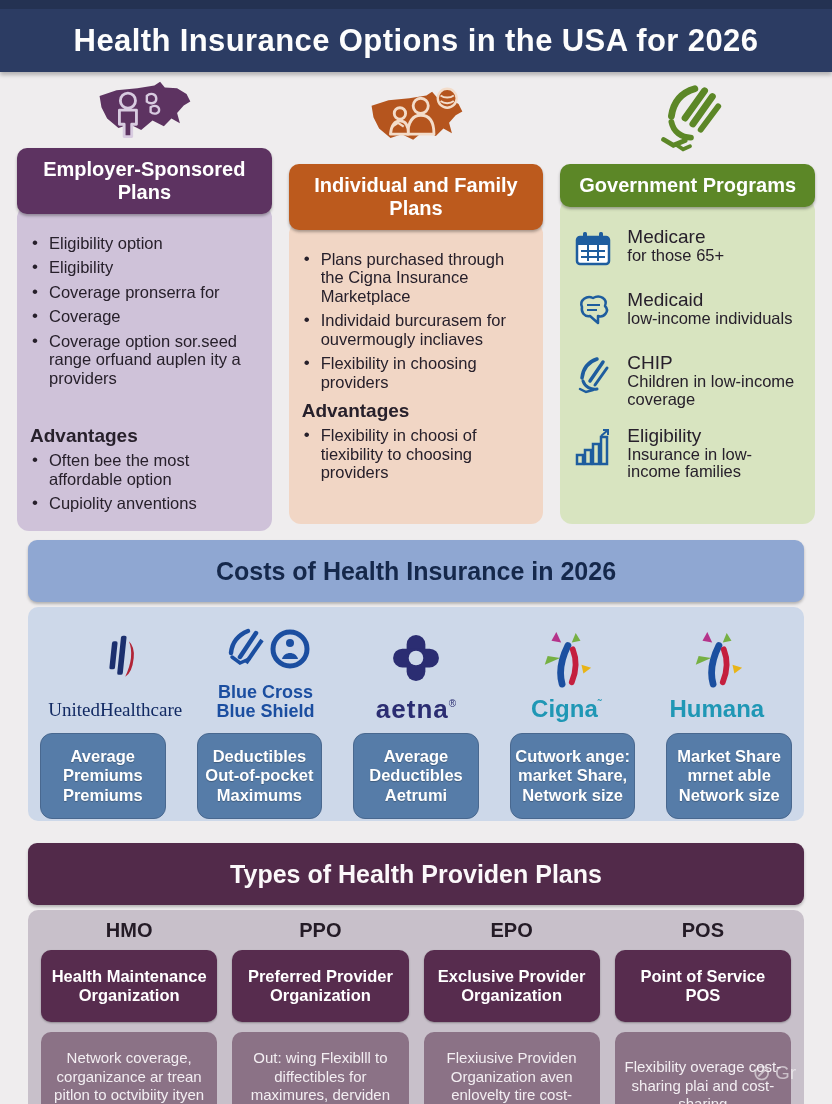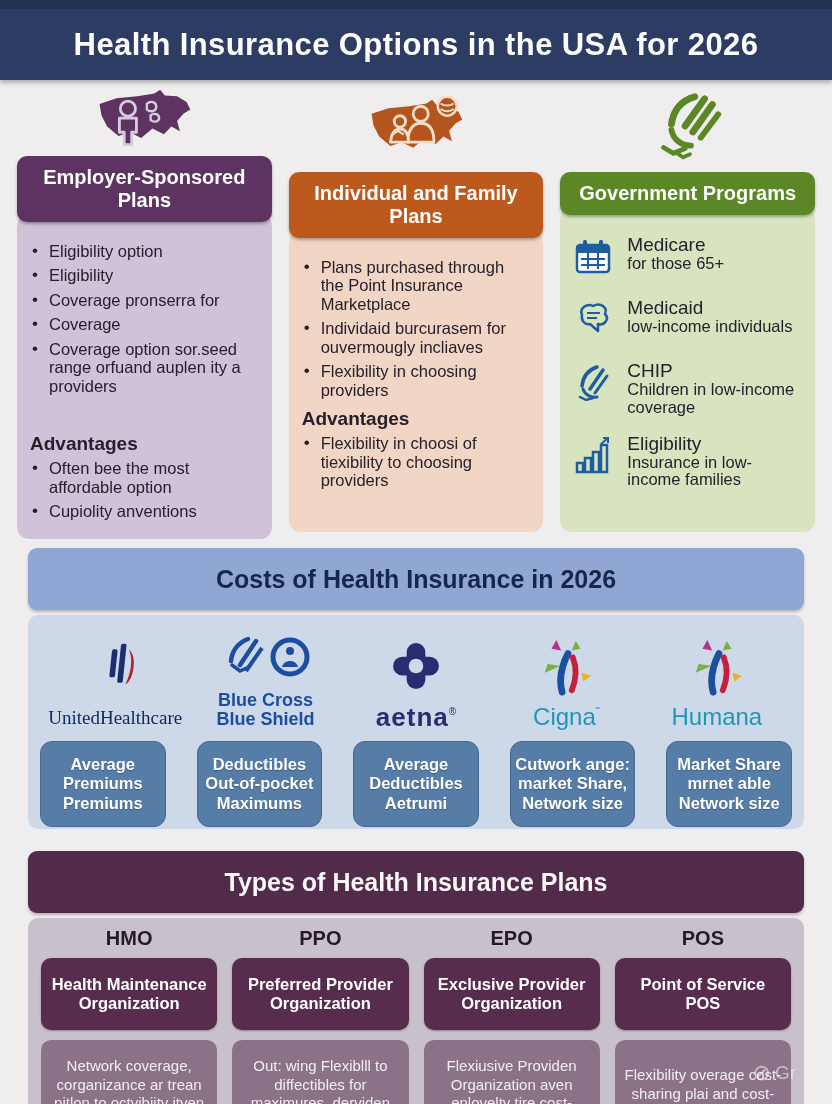--- a/index.html
+++ b/index.html
@@ -3,21 +3,21 @@
 <meta charset="utf-8">
 <style>
   * { margin:0; padding:0; box-sizing:border-box; }
   html,body { width:832px; }
   body {
     height:1104px; background:#efedee; overflow:hidden; position:relative;
     font-family:"Liberation Sans", sans-serif; color:#27202b;
   }
   
   .titlebar {
-    height:80px; background:#2c3c63; border-top:9px solid #243252;
+    height:72px; background:#2c3c63; border-top:9px solid #243252;
     display:flex; align-items:center; justify-content:center;
     box-shadow:0 3px 4px rgba(0,0,0,.25);
   }
   .titlebar h1 { color:#fdfdfd; font-size:31px; letter-spacing:.4px; font-weight:700; }
 
   
   .top-columns { display:flex; gap:17px; padding:4px 17px 0; height:452px; }
   .col { flex:1; display:flex; flex-direction:column; }
   .col-icon { height:88px; display:flex; align-items:center; justify-content:center; }
   .col-header {
@@ -55,21 +55,21 @@
   .costs-panel { background:#cdd8e9; border-radius:10px; margin-top:5px; padding:12px 12px 2px; }
   .logos-row { display:flex; }
   .logo-cell { flex:1; display:flex; flex-direction:column; align-items:center; justify-content:flex-end; height:102px; }
   .logo-art { flex:1; display:flex; align-items:center; justify-content:center; }
   .uhc-name { font-family:"Liberation Serif", serif; color:#122a63; font-size:19px; }
   .bcbs-name { color:#1b4ea0; font-weight:700; font-size:18px; line-height:1.05; text-align:center; white-space:pre-line; }
   .aetna-line { display:flex; align-items:flex-start; }
   .aetna-name { color:#2b2d72; font-weight:700; font-size:26px; letter-spacing:1px; line-height:.9; }
   .logo-mark { font-size:10px; color:#2b2d72; }
   .cigna-line { display:flex; align-items:flex-start; }
-  .teal-name { color:#1f97b5; font-weight:400; font-size:24px; line-height:.95; }
+  .teal-name { color:#1f97b5; font-weight:700; font-size:24px; line-height:.95; }
   .cigna-mark { font-size:12px; color:#1f97b5; }
   .boxes-row { display:flex; gap:31px; margin-top:12px; }
   .cost-box {
     flex:1; background:#567ca8; border:1px solid #49688f; border-radius:12px;
     color:#fff; font-weight:700; font-size:16.5px; line-height:1.18; text-align:center;
     display:flex; align-items:center; justify-content:center; white-space:pre-line;
     min-height:86px; padding:8px 4px; text-shadow:0 1px 1px rgba(0,0,0,.25);
   }
 
   
@@ -144,21 +144,21 @@
         <circle cx="38" cy="28" r="6" fill="#b5551e" stroke="#f3dcc9" stroke-width="3"></circle>
         <path d="M28 50 C29 40 32 36 38 36 C44 36 47 41 47 50 Z" fill="#b5551e" stroke="#f3dcc9" stroke-width="3" stroke-linejoin="round"></path>
         <path d="M30 42 l6 -4 l6 4" fill="none" stroke="#f3dcc9" stroke-width="2.5"></path>
       </svg>
     </div>
     <div class="col-header hdr-individual">
       <span>Individual and Family Plans</span>
     </div>
     <div class="col-panel panel-individual">
       <ul>
-        <li>Plans purchased through the Point Insurance Marketplace</li>
+        <li>Plans purchased through the Cigna Insurance Marketplace</li>
         <li>Individaid burcurasem for ouvermougly incliaves</li>
         <li>Flexibility in choosing providers</li>
       </ul>
       <div class="adv-head">Advantages</div>
       <ul>
         <li>Flexibility in choosi of tiexibility to choosing providers</li>
       </ul>
     </div>
   </div>
 
@@ -336,21 +336,21 @@
 Network size</div>
       <div class="cost-box">Market Share
 mrnet able
 Network size</div>
     </div>
   </div>
 </section>
 
 <section class="types">
   <div class="bar types-bar">
-    <span>Types of Health Insurance Plans</span>
+    <span>Types of Health Providen Plans</span>
   </div>
   <div class="types-panel">
     <div class="plans-row">
 
       <div class="plan-col">
         <div class="plan-abbr">HMO</div>
         <div class="plan-name-box">Health Maintenance
 Organization</div>
         <div class="plan-desc-box">Network coverage, corganizance ar trean pitlon to octvibiity ityen plan.</div>
       </div>

